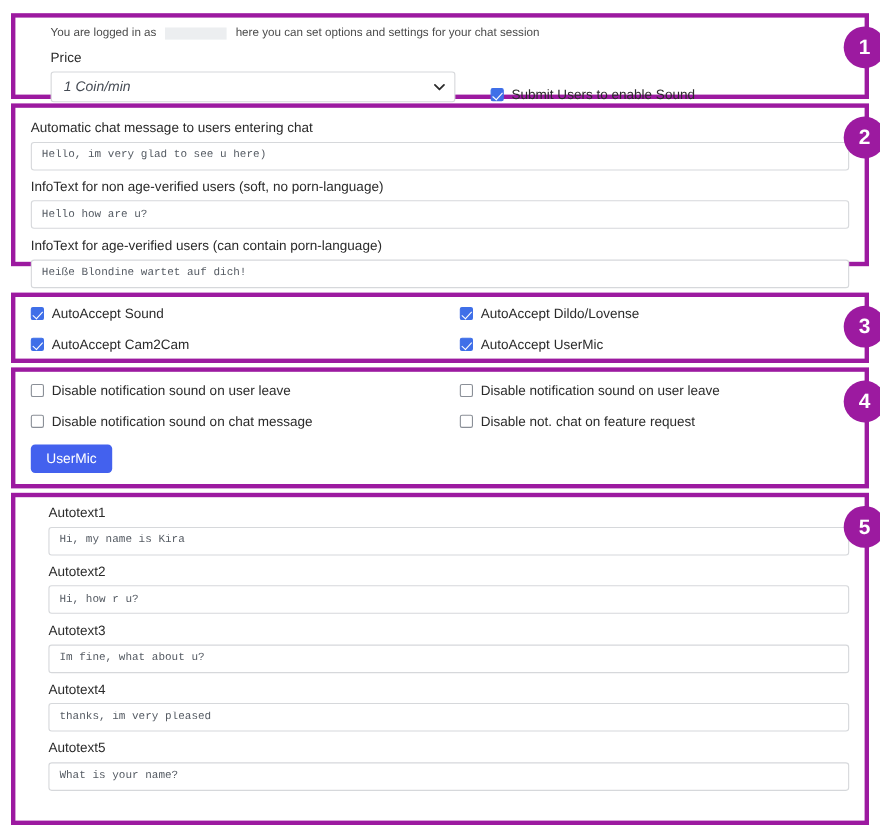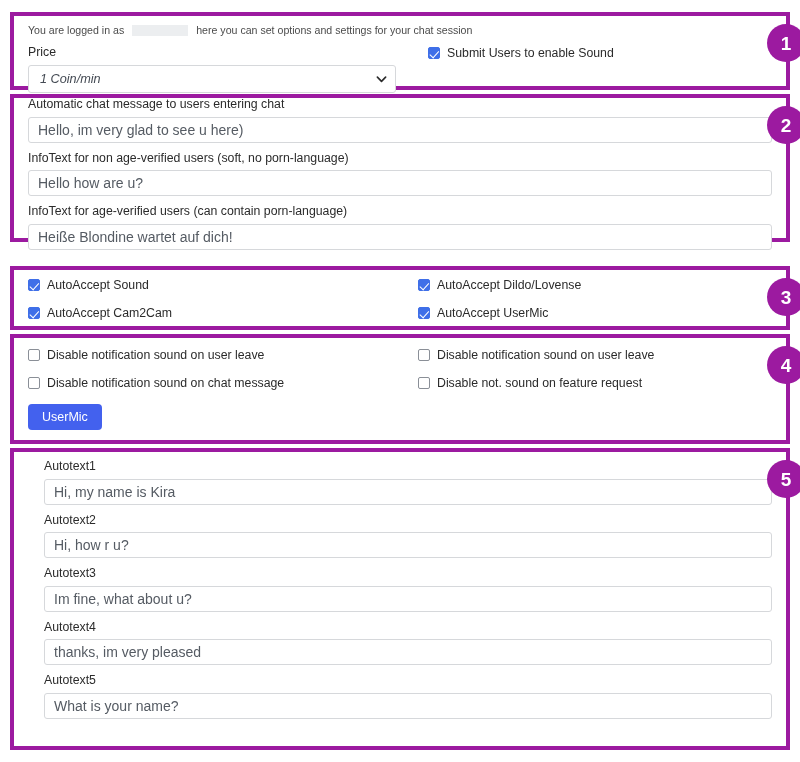--- a/index.html
+++ b/index.html
@@ -56,24 +56,24 @@
     line-height: 1.1;
   }
 
   .txt {
     display: block;
     width: 100%;
     height: 26px;
     border: 1px solid #d6d8db;
     border-radius: 3px;
     background: #ffffff;
-    font-size: 14px;
+    font-size: 10px;
     color: #555b63;
     padding: 0 9px;
-    font-family: Liberation Sans, sans-serif;
+    font-family: Liberation Mono, monospace;
     outline: none;
   }
 
   .sel-wrap {
     position: relative;
     width: 368px;
     height: 28px;
   }
   .sel {
     width: 100%;
@@ -135,46 +135,46 @@
     transform: rotate(42deg);
   }
   .cb-lbl {
     font-size: 12.3px;
     color: #2b2b2b;
     white-space: nowrap;
     line-height: 1;
   }
 
   
-  #panel1 { top: 12px; height: 78px; padding: 9px 14px; }
+  #panel1 { top: 12px; height: 78px; padding: 9px 32px; }
   .logged-line {
     font-size: 10.6px;
     color: #4b4b4b;
     display: flex;
     align-items: center;
     gap: 0;
     line-height: 1;
     margin-bottom: 10px;
   }
   .redaction {
     display: inline-block;
     width: 56px;
     height: 11px;
     background: #eceef0;
     margin: 0 8px;
   }
   .p1-grid {
     display: flex;
-    align-items: flex-start;
+    align-items: flex-end;
   }
   .p1-left { width: 390px; }
   .p1-right { padding-top: 1px; padding-left: 10px; }
 
   
-  #panel2 { top: 94px; height: 148px; padding: 0 14px; }
+  #panel2 { top: 94px; height: 148px; padding: 12px 14px; }
   .field { margin-bottom: 9px; }
   .field:last-child { margin-bottom: 0; }
 
   
   #panel3 { top: 266px; height: 64px; padding: 9px 14px; }
   .two-col {
     display: grid;
     grid-template-columns: 390px 1fr;
     row-gap: 16px;
   }
@@ -283,21 +283,21 @@
       <div class="cb-row">
         <span class="cb"></span>
         <span class="cb-lbl">Disable notification sound on user leave</span>
       </div>
       <div class="cb-row">
         <span class="cb"></span>
         <span class="cb-lbl">Disable notification sound on chat message</span>
       </div>
       <div class="cb-row">
         <span class="cb"></span>
-        <span class="cb-lbl">Disable not. sound on feature request</span>
+        <span class="cb-lbl">Disable not. chat on feature request</span>
       </div>
     </div>
     <button class="submit-btn">UserMic</button>
     <div class="panel-badge" style="top:8px; right:-19px;">4</div>
   </div>
 
   <div class="panel" id="panel5">
     <div class="field">
       <span class="lbl">Autotext1</span>
       <input class="txt" type="text" value="Hi, my name is Kira" style="">

